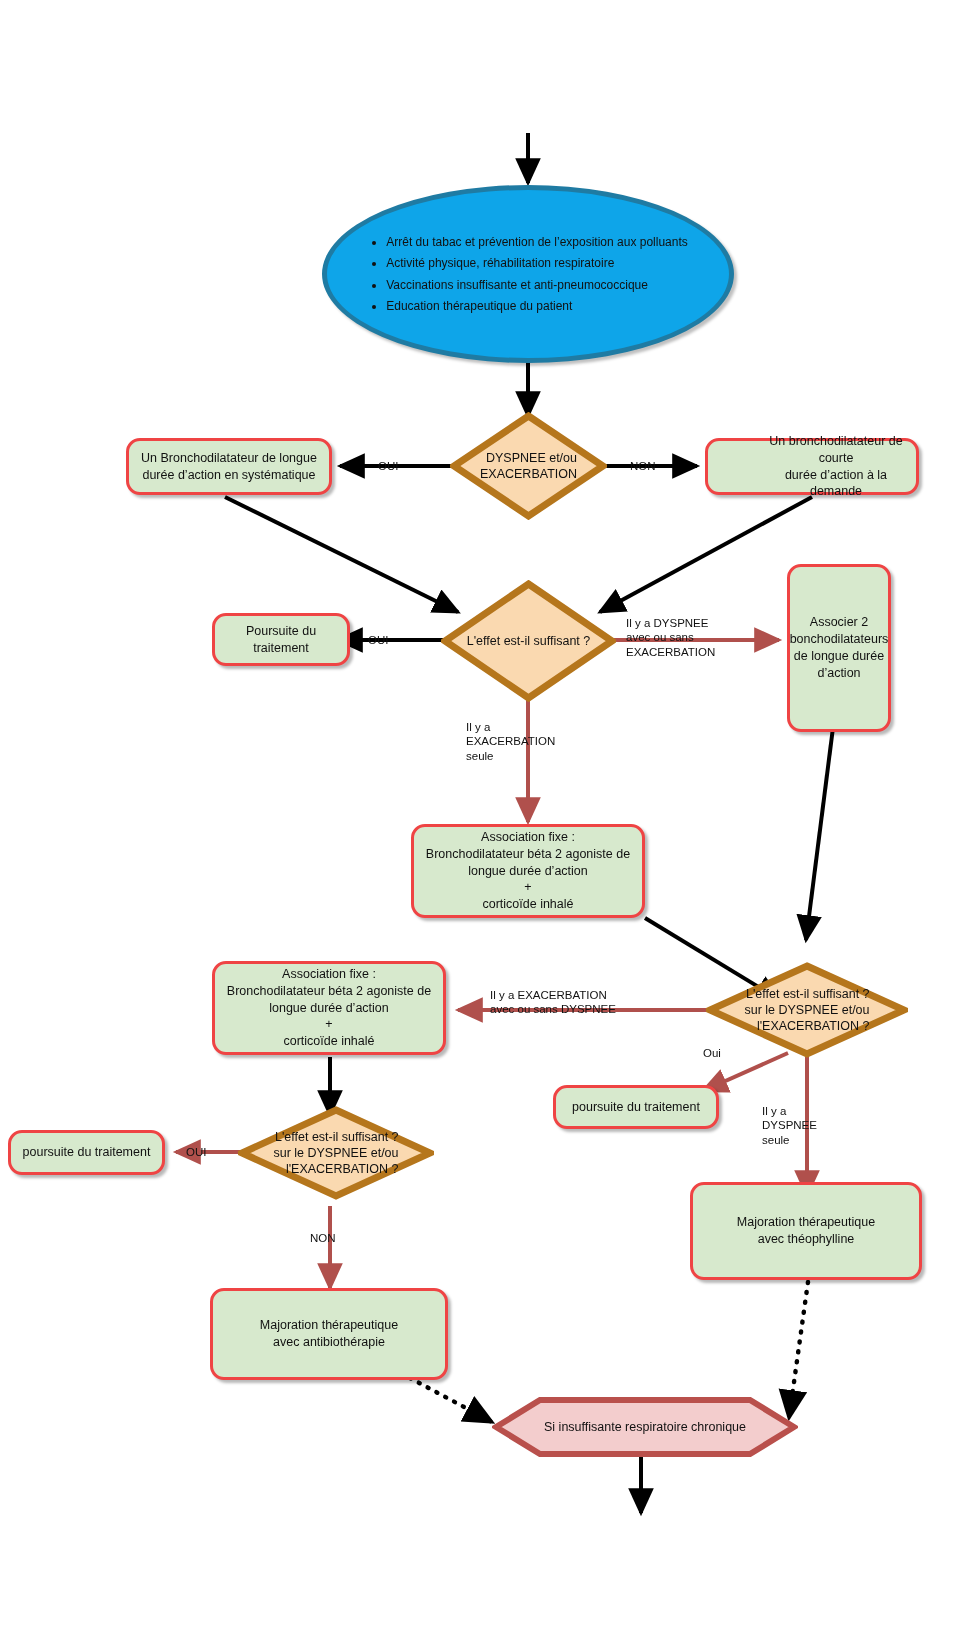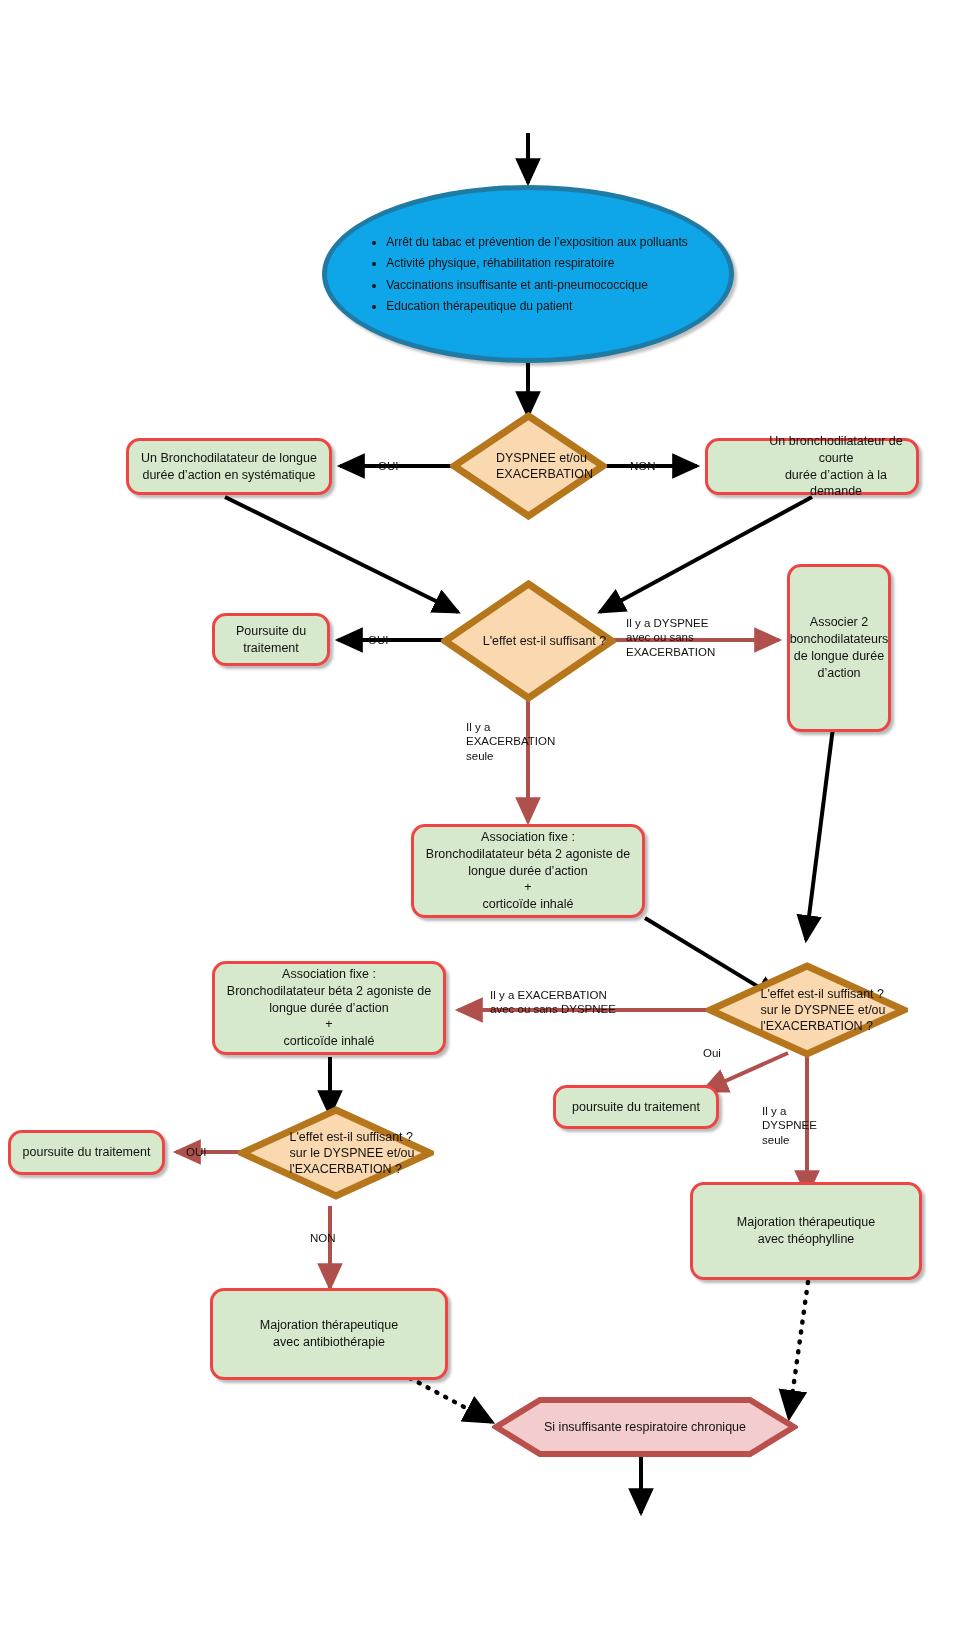--- a/index.html
+++ b/index.html
@@ -17,22 +17,22 @@
         box-shadow:3px 3px 4px rgba(0,0,0,.3);}
   
   .ellipse{background:#0ea5e9;border:5px solid #1f7ba3;border-radius:50%;
         box-shadow:3px 3px 3px rgba(0,0,0,.25);}
   .ellipse ul{margin:0;padding:0 0 0 18px;text-align:left;}
   .ellipse li{font-size:12px;line-height:1.2;margin:7px 0;color:#111;list-style:disc;}
 
   
   .diamond{position:absolute;}
   .diamond .shape{position:absolute;left:0;top:0;width:100%;height:100%;}
-  .diamond .label{position:absolute;left:16px;top:0;width:100%;height:100%;
-        display:flex;align-items:center;justify-content:center;text-align:left;
+  .diamond .label{position:absolute;left:0;top:0;width:100%;height:100%;
+        display:flex;align-items:center;justify-content:center;text-align:right;
         font-size:12.5px;line-height:1.3;white-space:pre-line;color:#111;}
   
   .hexwrap{position:absolute;}
   .hexwrap .label{position:absolute;left:0;top:0;width:100%;height:100%;
         display:flex;align-items:center;justify-content:center;font-size:12.5px;color:#111;}
 
   .edge-label{position:absolute;font-size:11.5px;color:#111;line-height:1.25;
         text-align:left;white-space:pre-line;background:transparent;}
   svg.layer{position:absolute;left:0;top:0;width:962px;height:1635px;pointer-events:none;}
 </style>
@@ -127,21 +127,21 @@
 durée d’action à la demande</div>
   </div>
 
   <div class="diamond" style="left:441px;top:580px;width:175px;height:122px;">
     <svg class="shape" viewBox="0 0 175 122" preserveAspectRatio="none">
       <polygon points="87.5,4 171,61 87.5,118 4,61" fill="#fad9b0" stroke="#b5761c" stroke-width="7"></polygon>
     </svg>
     <div class="label">L'effet est-il suffisant ?</div>
   </div>
 
-  <div class="node proc" style="left:212px;top:613px;width:118px;height:53px;">
+  <div class="node proc" style="left:212px;top:613px;width:138px;height:53px;">
     <div class="txt">Poursuite du
 traitement</div>
   </div>
 
   <div class="node proc" style="left:787px;top:564px;width:104px;height:168px;">
     <div class="txt">Associer 2
 bonchodilatateurs
 de longue durée
 d’action</div>
   </div>

